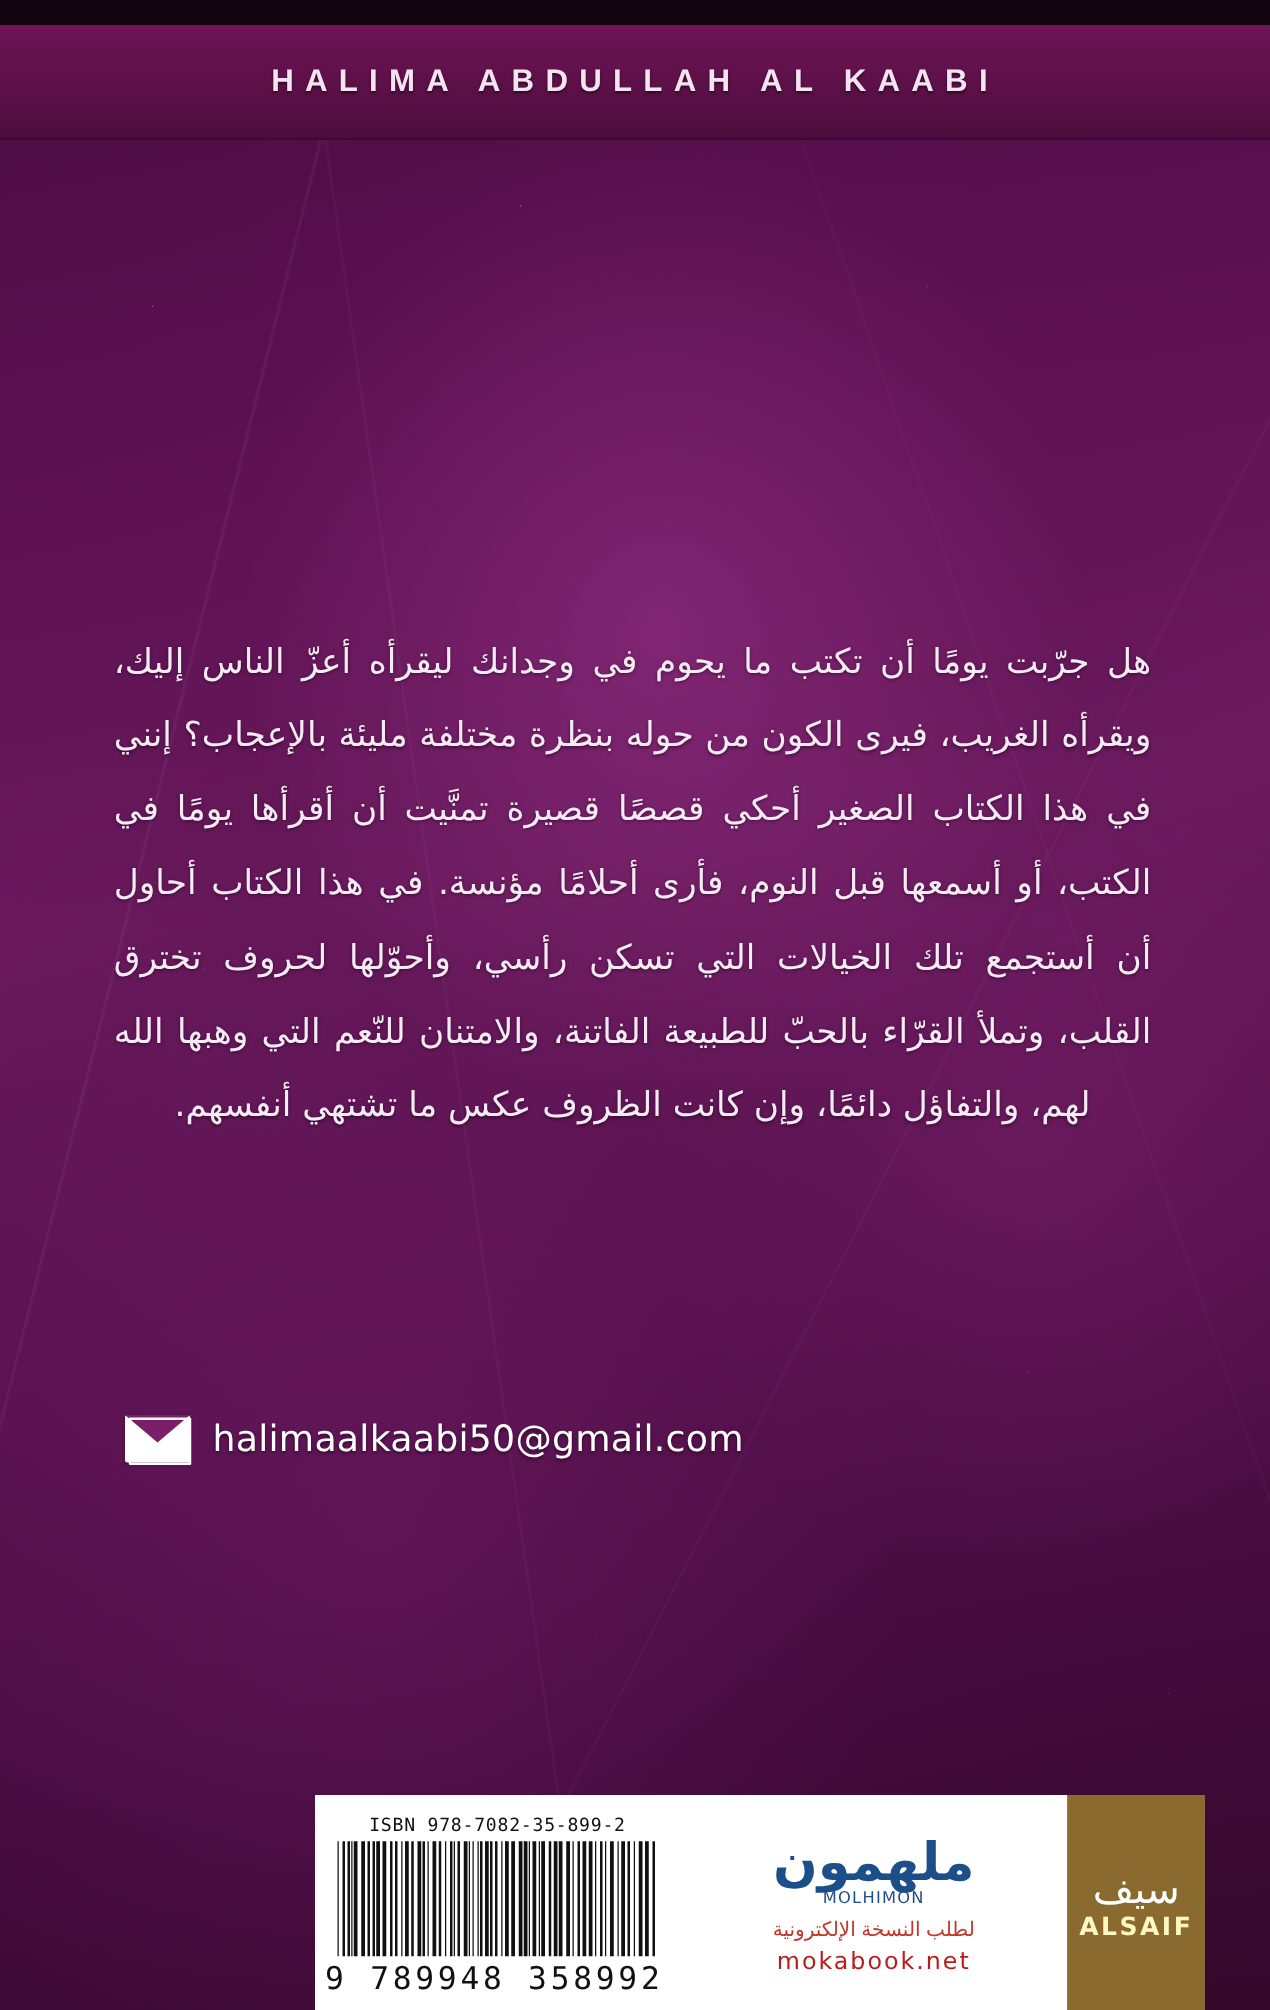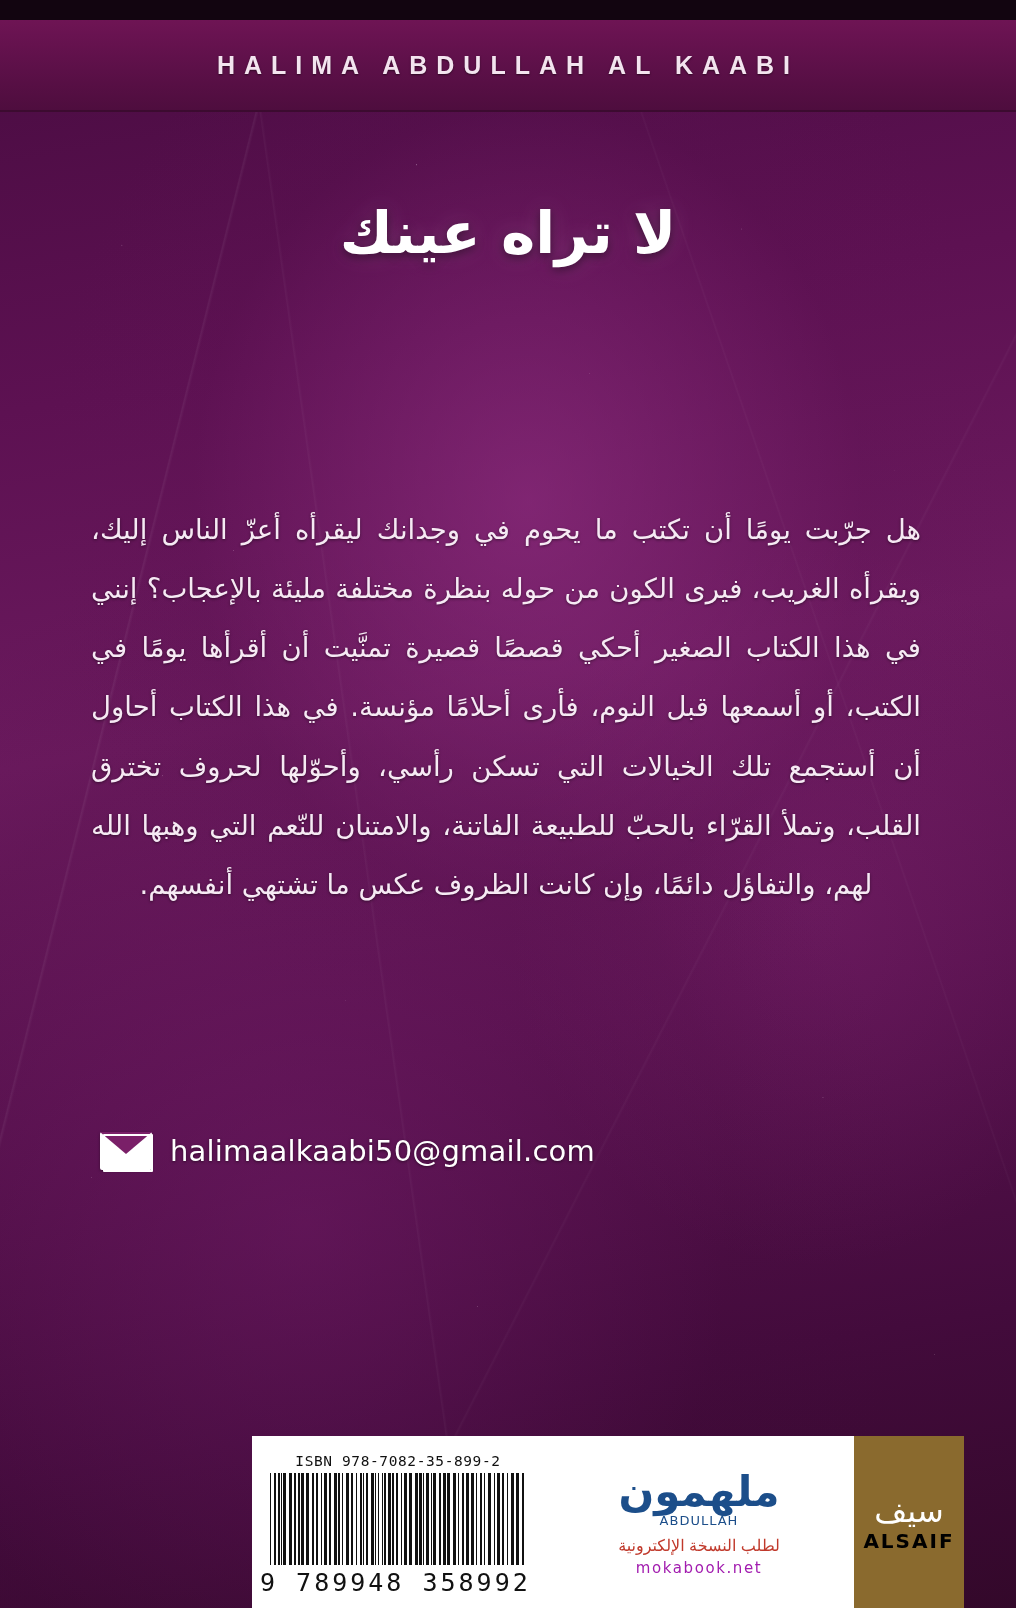--- a/index.html
+++ b/index.html
@@ -237,63 +237,62 @@
     margin-top: -4px;
   }
   .pub-order {
     direction: rtl;
     color: #c0392b;
     font-family: Liberation Sans, sans-serif;
     font-size: 16px;
     margin-top: 4px;
   }
   .pub-site {
-    color: #a21caf;
-    font-family: "DejaVu Sans", "Liberation Sans", sans-serif;
-    font-size: 15px;
+    color: #b91c1c;
+    font-family: "DejaVu Sans", "Liberation Sans", sans-serif;
+    font-size: 19px;
     letter-spacing: 1.6px;
   }
 
   .alsaif-box {
     flex: 1;
     background: #8a6a2e;
     display: flex;
     flex-direction: column;
     align-items: center;
     justify-content: center;
     gap: 2px;
   }
   .alsaif-mark {
     color: #ffffff;
     font-family: "DejaVu Sans", "Liberation Sans", sans-serif;
     font-size: 32px;
     line-height: 1;
     direction: rtl;
   }
   .alsaif-name {
-    color: #000000;
+    color: #fef9c3;
     font-family: "DejaVu Sans", "Liberation Sans", sans-serif;
     font-size: 20px;
     letter-spacing: 2px;
     font-weight: bold;
   }
 </style>
 </head>
 <body>
 
 <div class="cover">
   <div class="stars"></div>
   <div class="scratches"></div>
 
   <div class="author-band">
     <div class="author-name">HALIMA ABDULLAH AL KAABI</div>
   </div>
 
   <div class="title-block">
-    <div class="title-line l2">لا تراه عينك</div>
   </div>
 
   <div class="blurb">هل جرّبت يومًا أن تكتب ما يحوم في وجدانك ليقرأه أعزّ الناس إليك، ويقرأه الغريب، فيرى الكون من حوله بنظرة مختلفة مليئة بالإعجاب؟ إنني في هذا الكتاب الصغير أحكي قصصًا قصيرة تمنَّيت أن أقرأها يومًا في الكتب، أو أسمعها قبل النوم، فأرى أحلامًا مؤنسة. في هذا الكتاب أحاول أن أستجمع تلك الخيالات التي تسكن رأسي، وأحوّلها لحروف تخترق القلب، وتملأ القرّاء بالحبّ للطبيعة الفاتنة، والامتنان للنّعم التي وهبها الله لهم، والتفاؤل دائمًا، وإن كانت الظروف عكس ما تشتهي أنفسهم.</div>
 
   <div class="email-row">
     <div class="mail-icon"></div>
     <div class="email-text">halimaalkaabi50@gmail.com</div>
   </div>
 
   <div class="bottom-bar">
@@ -420,21 +419,21 @@
           <i style="width: 3px;"></i>
           <i style="width: 3px; background: transparent;"></i>
           <i style="width: 2px;"></i>
           <i style="width: 3px; background: transparent;"></i>
         </div>
       <div class="barcode-digits">9 789948 358992</div>
     </div>
 
     <div class="publisher-box">
       <div class="pub-logo">ملهمون</div>
-      <div class="pub-sub">ABDULLAH</div>
+      <div class="pub-sub">MOLHIMON</div>
       <div class="pub-order">لطلب النسخة الإلكترونية</div>
       <div class="pub-site">mokabook.net</div>
     </div>
 
     <div class="alsaif-box">
       <div class="alsaif-mark">سيف</div>
       <div class="alsaif-name">ALSAIF</div>
     </div>
 
   </div>

